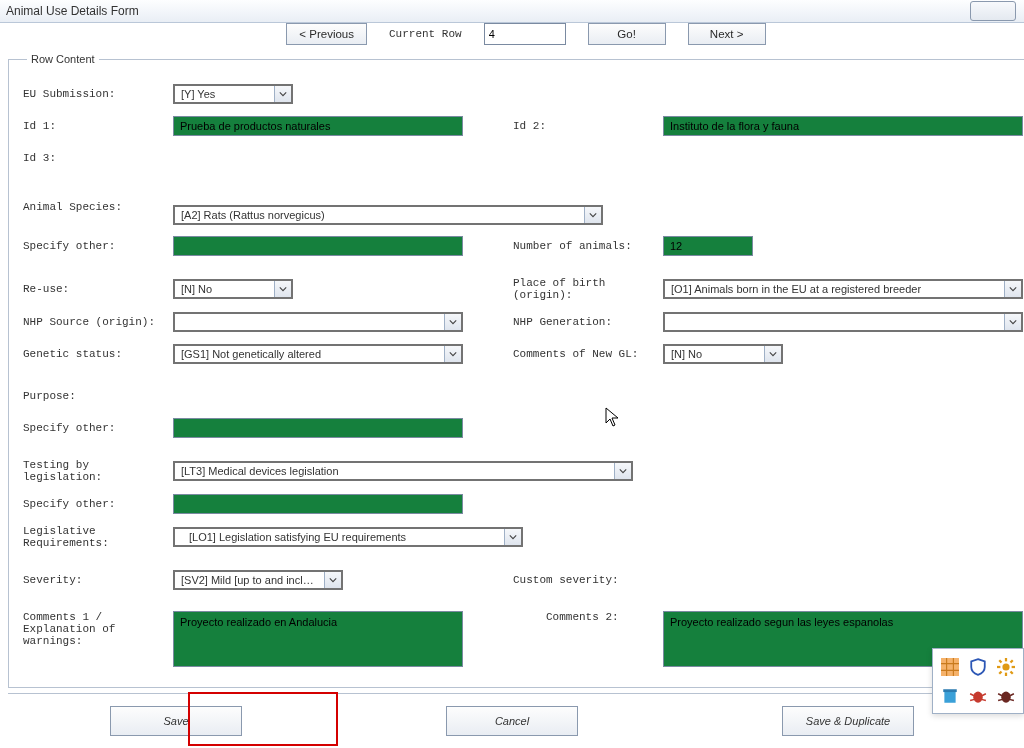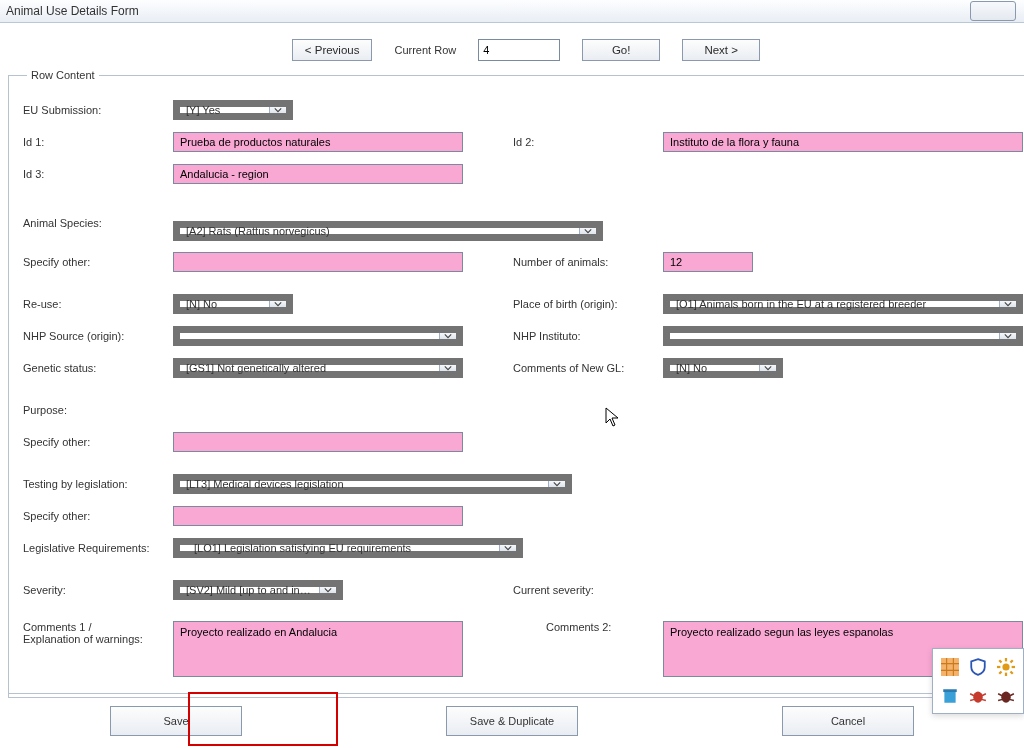--- a/index.html
+++ b/index.html
@@ -37,21 +37,21 @@
     display:flex; align-items:center; justify-content:center;
     font-size: 11px;
     color:#333;
     cursor: pointer;
   }
   .nav-row {
     display:flex;
     align-items:center;
     justify-content:center;
     gap: 22px;
-    margin-top: 16px;
+    margin-top: 0;
     padding-left: 28px;
   }
   .win-btn {
     border: 1px solid #8a99ae;
     background: linear-gradient(#fdfdfd,#e9edf3);
     padding: 4px 12px;
     font-size: 11.5px;
     color: #2a2a2a;
     cursor: pointer;
     min-width: 52px;
@@ -76,40 +76,40 @@
     color:#333;
     margin-left: 4px;
   }
   .row {
     display:grid;
     grid-template-columns: 150px 290px 50px 150px 360px;
     align-items:center;
     margin-bottom: 10px;
     min-height: 22px;
   }
-  .lbl { color:#333; }
+  .lbl { color:#333;font-family:Liberation Mono, monospace; }
   .cell {}
   input.field, textarea.field {
     width: 100%;
     height: 20px;
     border:1px solid #7a8aa1;
     padding: 1px 6px;
     font: inherit;
-    background:#f9a8d4;
+    background:#15803d;
     box-sizing: border-box;
   }
   textarea.field {
     height: 56px;
     resize: none;
     padding: 4px 6px;
   }
   .select {
     display:flex;
     align-items:center;
-    border:7px solid #737373;
+    border:2px solid #737373;
     background:#fff;
     height:20px;
     box-sizing:border-box;
     cursor:pointer;
   }
   .select .text {
     flex:1;
     padding: 0 6px;
     white-space:nowrap;
     overflow:hidden;
@@ -128,20 +128,21 @@
   .w430 { width:430px;margin-top:16px; }
   .w80  { width:80px; }
   .footer-row {
     position:absolute;
     left:8px; right:8px; bottom:0;
     height: 54px;
     border-top:1px solid #b7c2d1;
     display:flex;
     align-items:center;
     justify-content:space-around;
+    font-style:italic;
   }
   .big-btn {
     border:1px solid #8a99ae;
     background: linear-gradient(#fdfdfd,#e9edf3);
     width: 130px; height:28px;
     display:flex; align-items:center; justify-content:center;
     font: inherit;
     cursor:pointer;
   }
   .highlight-save {
@@ -226,21 +227,20 @@
     <div class="row">
       <div class="lbl">Id 1:</div>
       <div class="cell"><input class="field" value="Prueba de productos naturales" style=""></div>
       <div></div>
       <div class="lbl">Id 2:</div>
       <div class="cell"><input class="field" value="Instituto de la flora y fauna" style=""></div>
     </div>
 
     <div class="row">
       <div class="lbl">Id 3:</div>
-      <div class="cell"><input class="field" value="Andalucia - region" style=""></div>
       <div></div>
         <div></div>
         <div></div>
     </div>
 
     <div style="height:10px"></div>
 
     <div class="row">
       <div class="lbl">Animal Species:</div>
       <div class="cell colspan3">
@@ -298,21 +298,21 @@
         <div class="select" style="width:100%">
           <span class="text"></span>
           <span class="arrow">
               <svg viewBox="0 0 10 10">
                 <path d="M1 3 L5 7 L9 3" fill="none" stroke="#444" stroke-width="1.4"></path>
               </svg>
             </span>
         </div>
       </div>
       <div></div>
-      <div class="lbl">NHP Instituto:</div>
+      <div class="lbl">NHP Generation:</div>
       <div class="cell">
         <div class="select" style="width:100%">
           <span class="text"></span>
           <span class="arrow">
               <svg viewBox="0 0 10 10">
                 <path d="M1 3 L5 7 L9 3" fill="none" stroke="#444" stroke-width="1.4"></path>
               </svg>
             </span>
         </div>
       </div>
@@ -356,21 +356,21 @@
       <div></div>
         <div></div>
         <div></div>
     </div>
 
     <div style="height:10px"></div>
 
     <div class="row">
       <div class="lbl">Testing by legislation:</div>
       <div class="cell colspan3">
-        <div class="select" style="width:399px">
+        <div class="select" style="width:460px">
           <span class="text">[LT3] Medical devices legislation</span>
           <span class="arrow">
               <svg viewBox="0 0 10 10">
                 <path d="M1 3 L5 7 L9 3" fill="none" stroke="#444" stroke-width="1.4"></path>
               </svg>
             </span>
         </div>
       </div>
       <div></div>
     </div>
@@ -406,40 +406,40 @@
         <div class="select" style="width:170px">
           <span class="text">[SV2] Mild [up to and including]</span>
           <span class="arrow">
               <svg viewBox="0 0 10 10">
                 <path d="M1 3 L5 7 L9 3" fill="none" stroke="#444" stroke-width="1.4"></path>
               </svg>
             </span>
         </div>
       </div>
       <div></div>
-      <div class="lbl">Current severity:</div>
+      <div class="lbl">Custom severity:</div>
     </div>
 
     <div style="height:10px"></div>
 
     <div class="row" style="align-items:flex-start;">
       <div class="lbl" style="white-space:pre-line;">Comments 1 /
 Explanation of warnings:</div>
       <div class="cell"><textarea class="field" style="">Proyecto realizado en Andalucia</textarea></div>
       <div></div>
       <div class="lbl" style="align-self:flex-start;margin-left:33px;">Comments 2:</div>
       <div class="cell"><textarea class="field" style="">Proyecto realizado segun las leyes espanolas</textarea></div>
     </div>
 
   </fieldset>
 
   <div class="footer-row">
     <div class="big-btn">Save</div>
+    <div class="big-btn">Cancel</div>
     <div class="big-btn">Save &amp; Duplicate</div>
-    <div class="big-btn">Cancel</div>
   </div>
 
   <div class="highlight-save"></div>
 
   <div class="palette">
     <div class="pal-ic">
         <svg viewBox="0 0 16 16">
           <rect x="0" y="0" width="16" height="16" fill="#f5b26b"></rect>
           <path d="M0 5h16M0 11h16M5 0v16M11 0v16" stroke="#c87a1d" stroke-width="1"></path>
         </svg>

